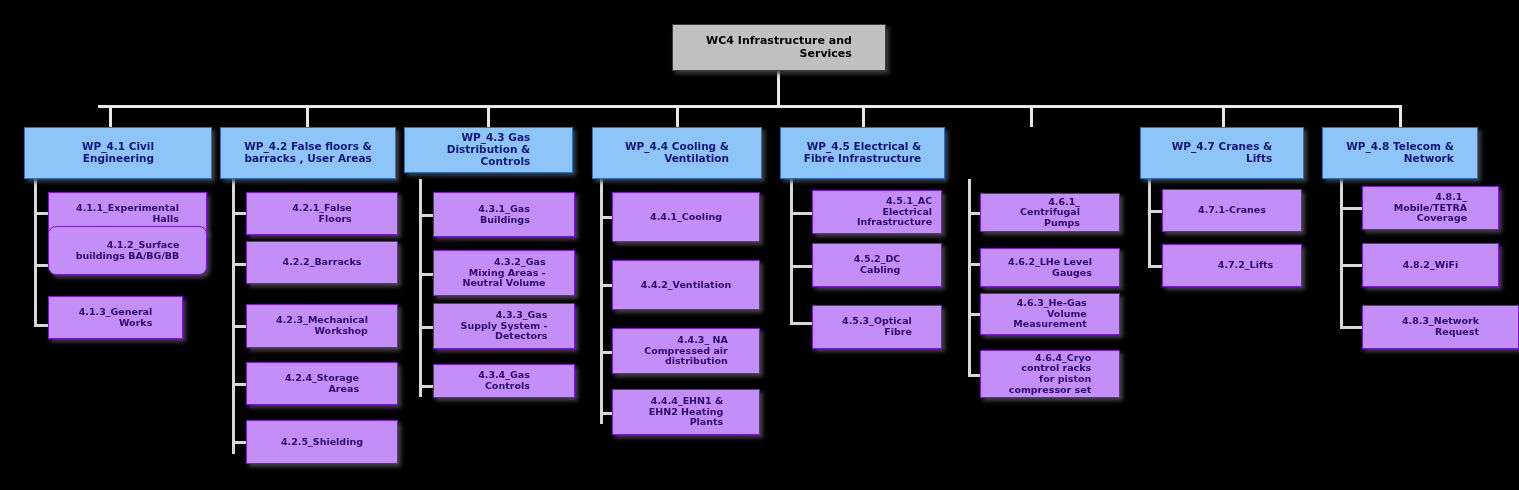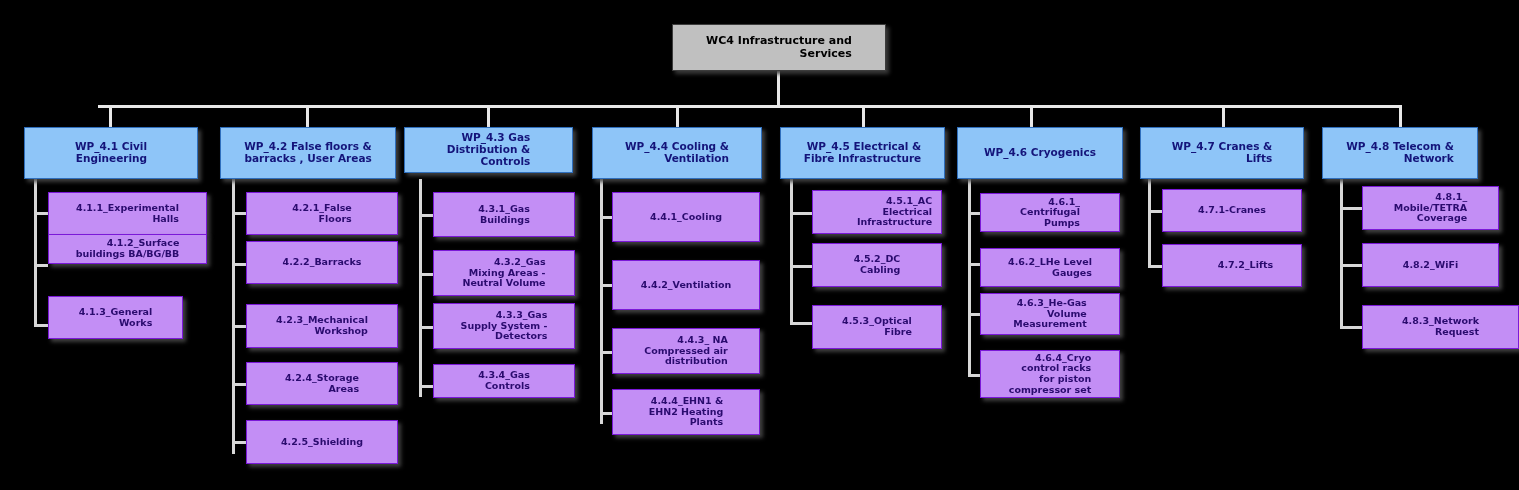--- a/index.html
+++ b/index.html
@@ -74,32 +74,32 @@
   <div class="node root" style="left:672px; top:24px; width:214px; height:47px;">
     <span class="lbl">WC4 Infrastructure and
 Services</span>
   </div>
 
   <div class="conn v" style="left:777px; top:71px; width:3px; height:35px;"></div>
 
   <div class="conn h" style="left:98px; top:105px; width:1302px; height:3px;"></div>
 
   <div class="conn v" style="left:109px; top:105px; width:3px; height:22px;"></div>
-  <div class="node wp" style="left:24px; top:127px; width:174px; height:52px;">
+  <div class="node wp" style="left:24px; top:127px; width:188px; height:52px;">
     <span class="lbl">WP_4.1 Civil
 Engineering</span>
   </div>
   <div class="conn v thin" style="left:34px; top:179px; width:3px; height:148px;"></div>
   <div class="conn h thin" style="left:34px; top:212px; width:14px; height:3px;"></div>
   <div class="node task" style="left:48px; top:192px; width:159px; height:43px;">
     <span class="lbl">4.1.1_Experimental
 Halls</span>
   </div>
   <div class="conn h thin" style="left:34px; top:264px; width:14px; height:3px;"></div>
-  <div class="node task" style="left:48px; top:234px; width:159px; height:30px;">
+  <div class="node task" style="left:48px; top:226px; width:159px; height:49px;border-radius:8px;">
     <span class="lbl">4.1.2_Surface
 buildings BA/BG/BB</span>
   </div>
   <div class="conn h thin" style="left:34px; top:324px; width:14px; height:3px;"></div>
   <div class="node task" style="left:48px; top:296px; width:135px; height:43px;">
     <span class="lbl">4.1.3_General
 Works</span>
   </div>
 
   <div class="conn v" style="left:306px; top:105px; width:3px; height:22px;"></div>
@@ -206,23 +206,20 @@
     <span class="lbl">4.5.2_DC
 Cabling</span>
   </div>
   <div class="conn h thin" style="left:790px; top:322px; width:22px; height:3px;"></div>
   <div class="node task" style="left:812px; top:305px; width:130px; height:44px;">
     <span class="lbl">4.5.3_Optical
 Fibre</span>
   </div>
 
   <div class="conn v" style="left:1030px; top:105px; width:3px; height:22px;"></div>
-  <div class="node wp" style="left:957px; top:127px; width:166px; height:52px;">
-    <span class="lbl">WP_4.6 Cryogenics</span>
-  </div>
   <div class="conn v thin" style="left:968px; top:179px; width:3px; height:198px;"></div>
   <div class="conn h thin" style="left:968px; top:212px; width:12px; height:3px;"></div>
   <div class="node task" style="left:980px; top:193px; width:140px; height:39px;">
     <span class="lbl">4.6.1_
 Centrifugal
 Pumps</span>
   </div>
   <div class="conn h thin" style="left:968px; top:263px; width:12px; height:3px;"></div>
   <div class="node task" style="left:980px; top:248px; width:140px; height:39px;">
     <span class="lbl">4.6.2_LHe Level

